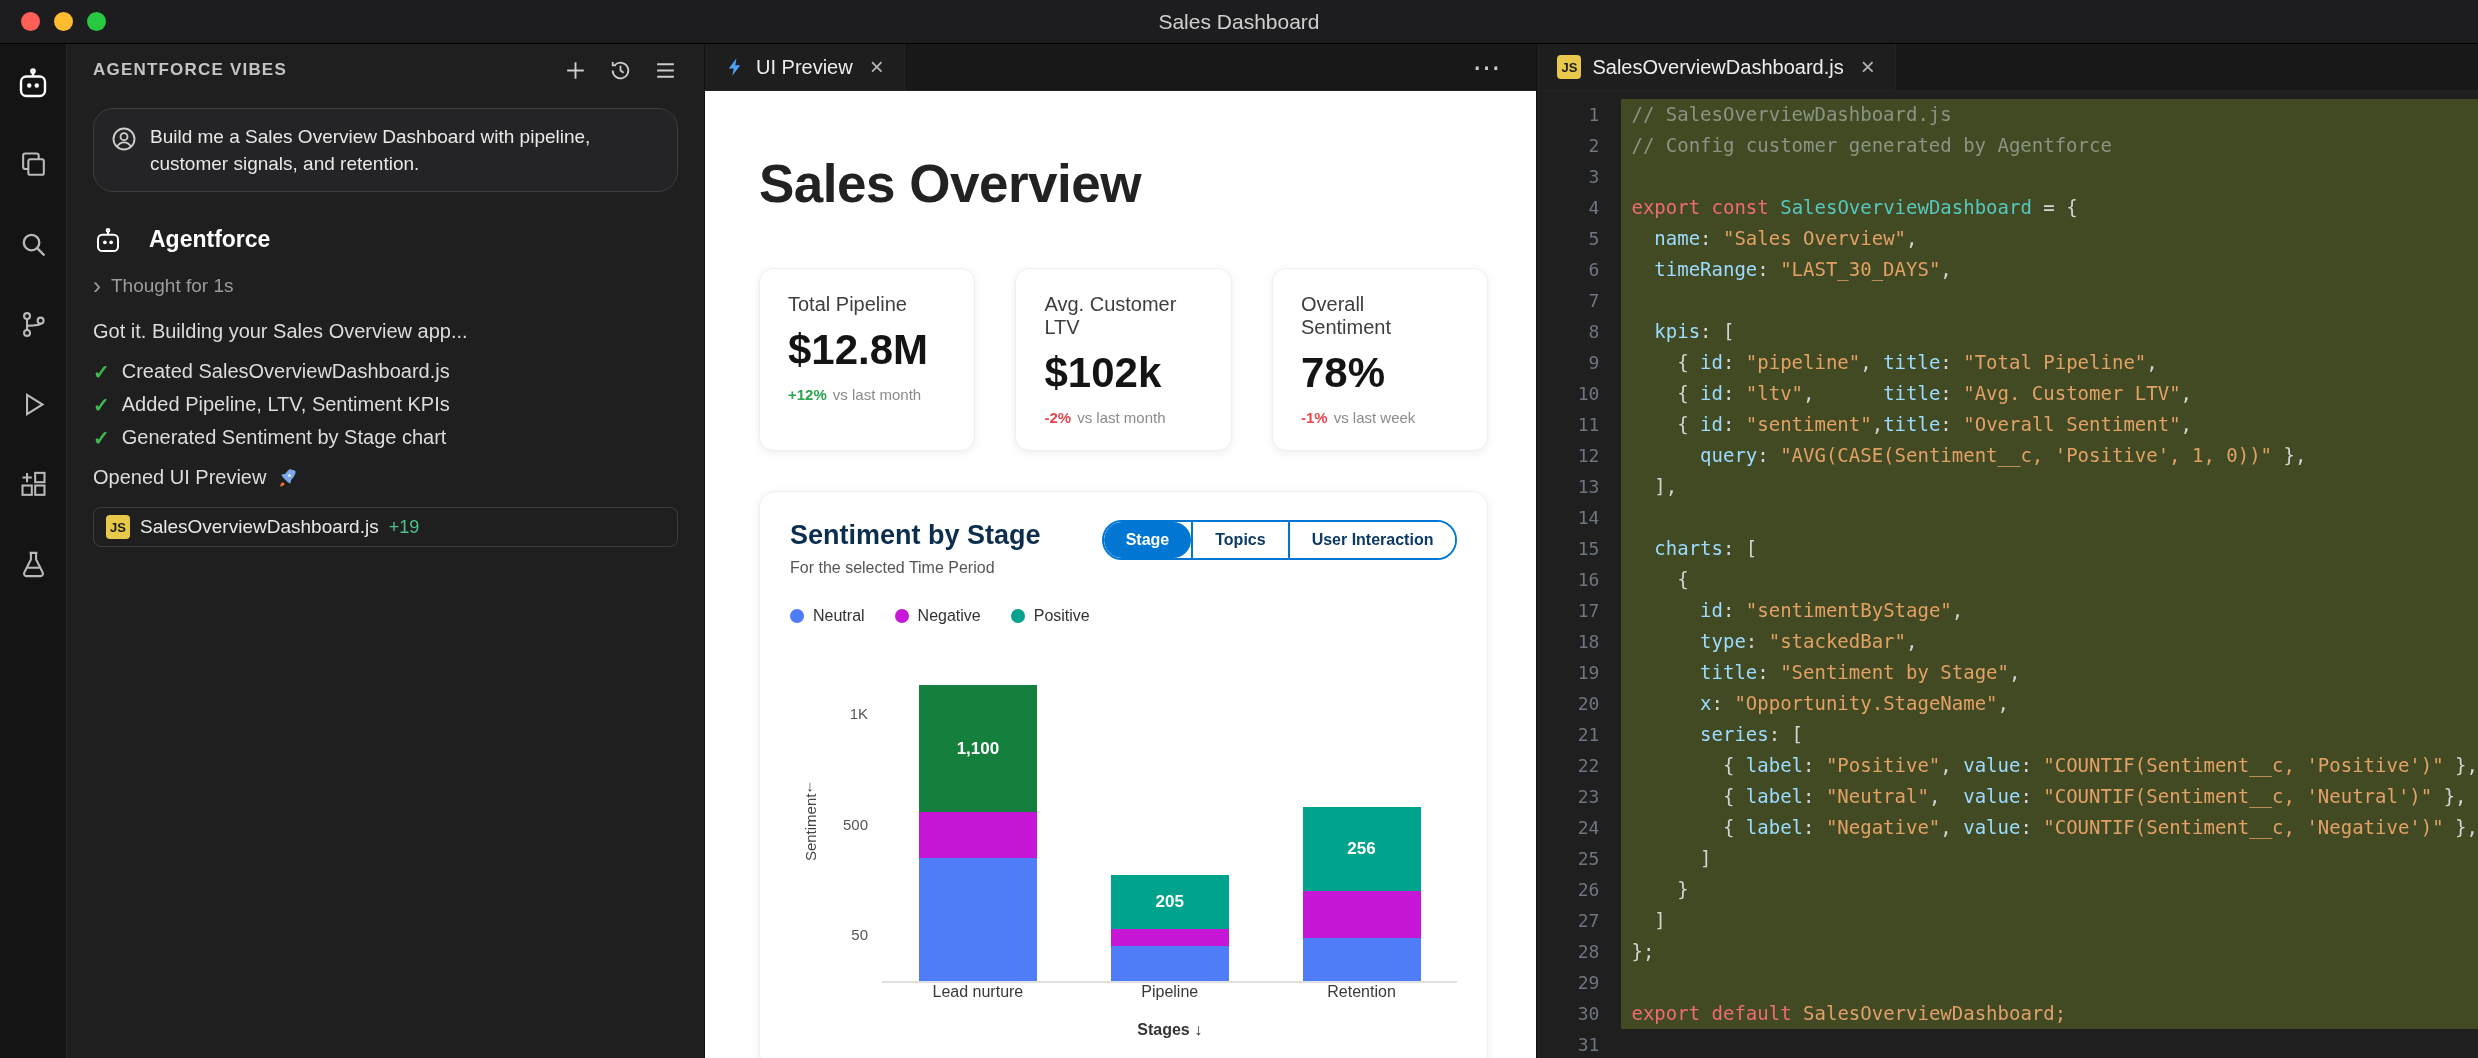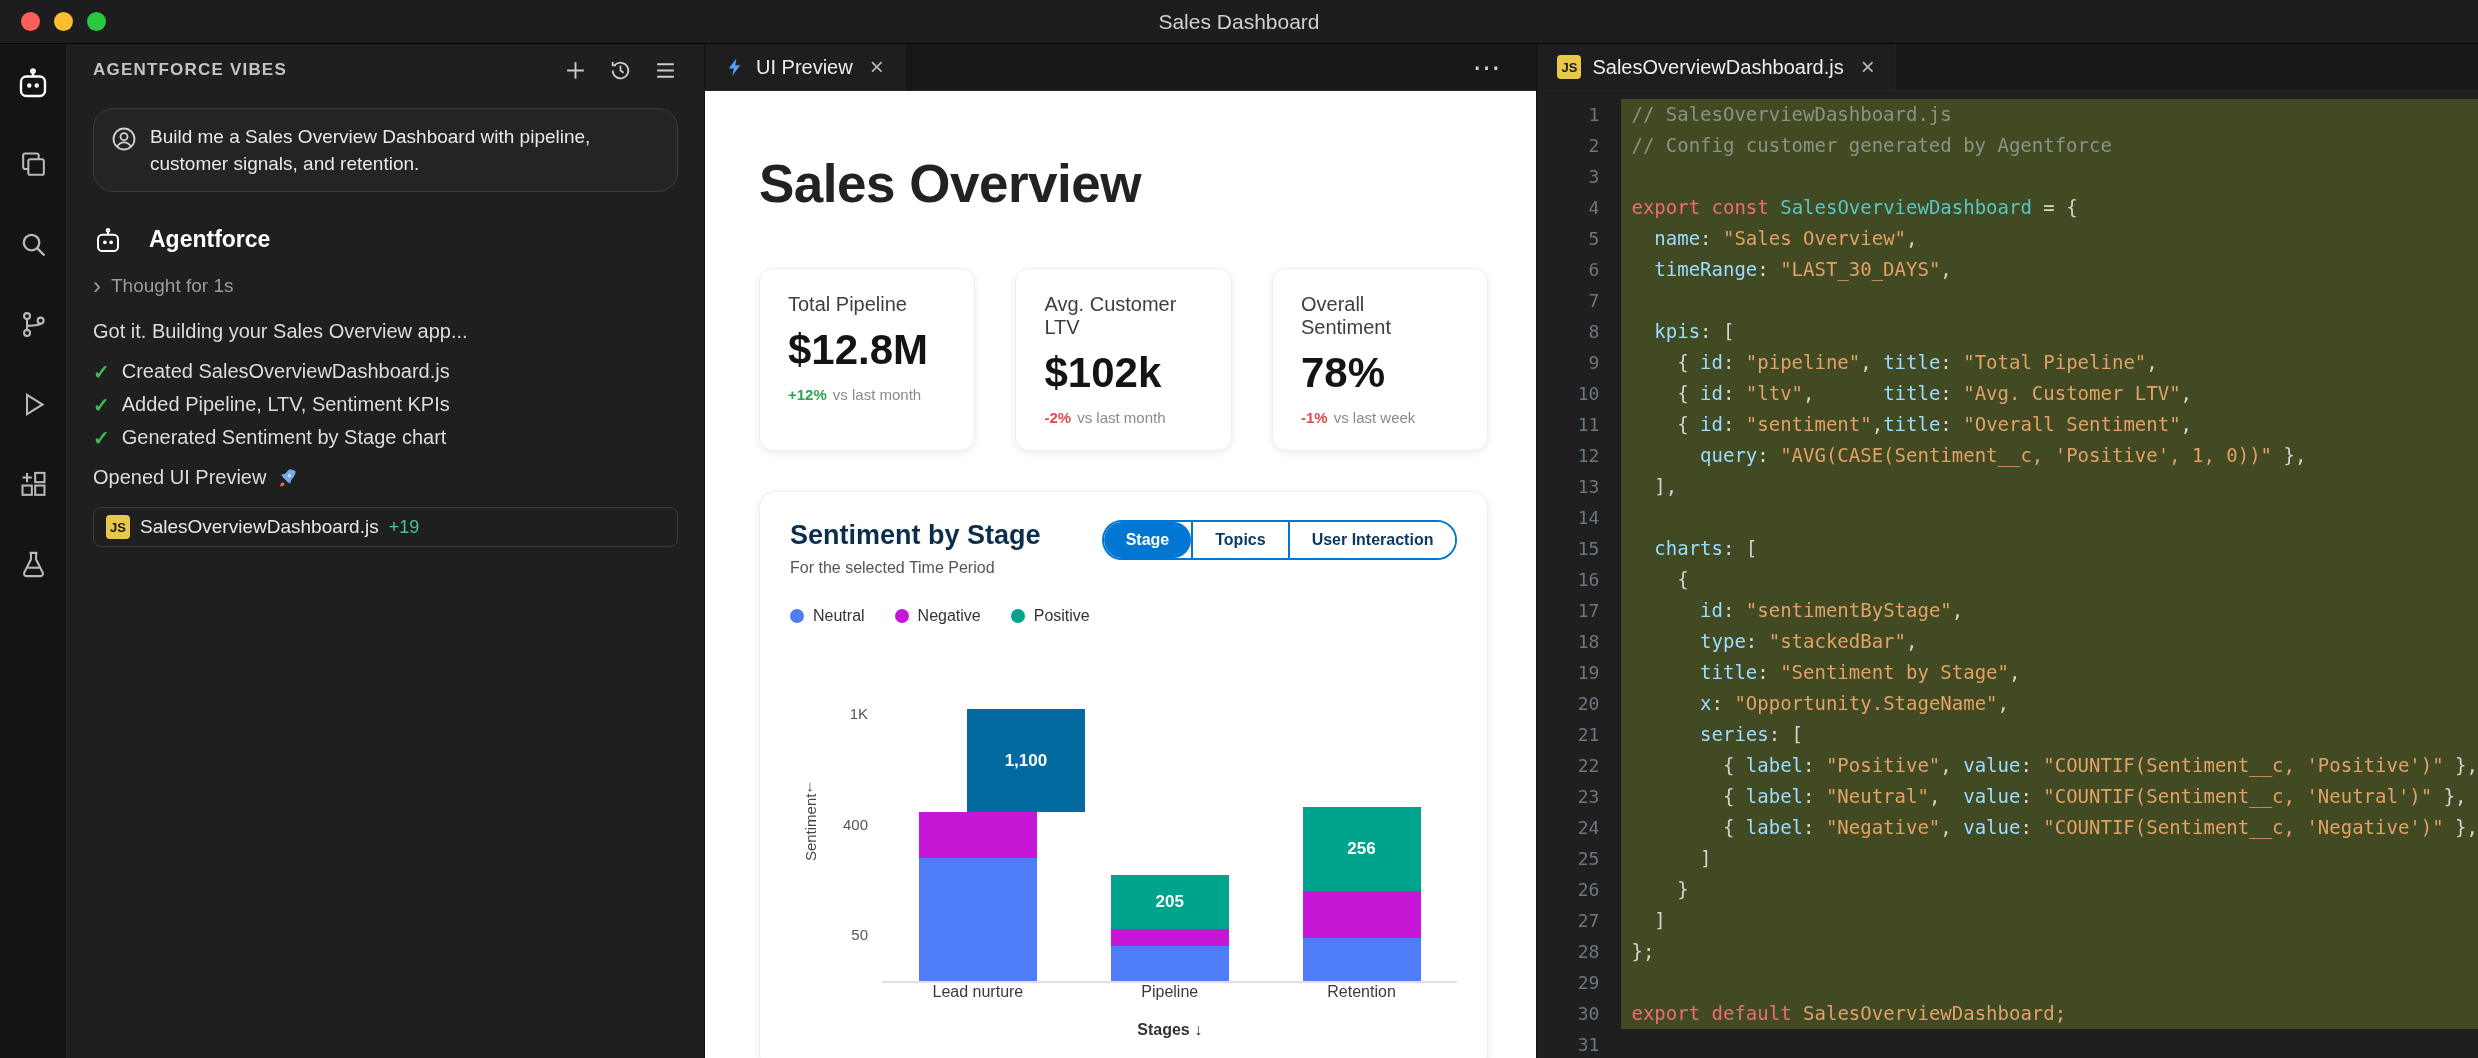--- a/index.html
+++ b/index.html
@@ -324,29 +324,29 @@
                 <span>Positive</span>
               </div>
             </div>
 
           <div class="chart">
             <div class="ylab">
               <span class="ylab-text"><span>Sentiment</span> <span class="arr">↓</span></span>
             </div>
             <div class="ticks" id="ticks">
                 <span class="tick" style="bottom: 261px;">1K</span>
-                <span class="tick" style="bottom: 150px;">400</span>
+                <span class="tick" style="bottom: 150px;">500</span>
                 <span class="tick" style="bottom: 40px;">50</span>
               </div>
             <div class="plotwrap">
               <div class="plot" id="plot">
                   <div class="bar" style="width: 118px;">
                     <div class="seg" style="height: 123px; background: rgb(78, 125, 247);"></div>
                     <div class="seg" style="height: 46px; background: rgb(198, 23, 214);"></div>
-                    <div class="seg" style="height: 103px; background: #0369a1; margin-left: 48px;">
+                    <div class="seg" style="height: 127px; background: #15803d;">
                       <span class="seglabel">1,100</span>
                     </div>
                   </div>
                   <div class="bar" style="width: 118px;">
                     <div class="seg" style="height: 35px; background: rgb(78, 125, 247);"></div>
                     <div class="seg" style="height: 17px; background: rgb(198, 23, 214);"></div>
                     <div class="seg" style="height: 54px; background: rgb(0, 163, 139);">
                       <span class="seglabel">205</span>
                     </div>
                   </div>

